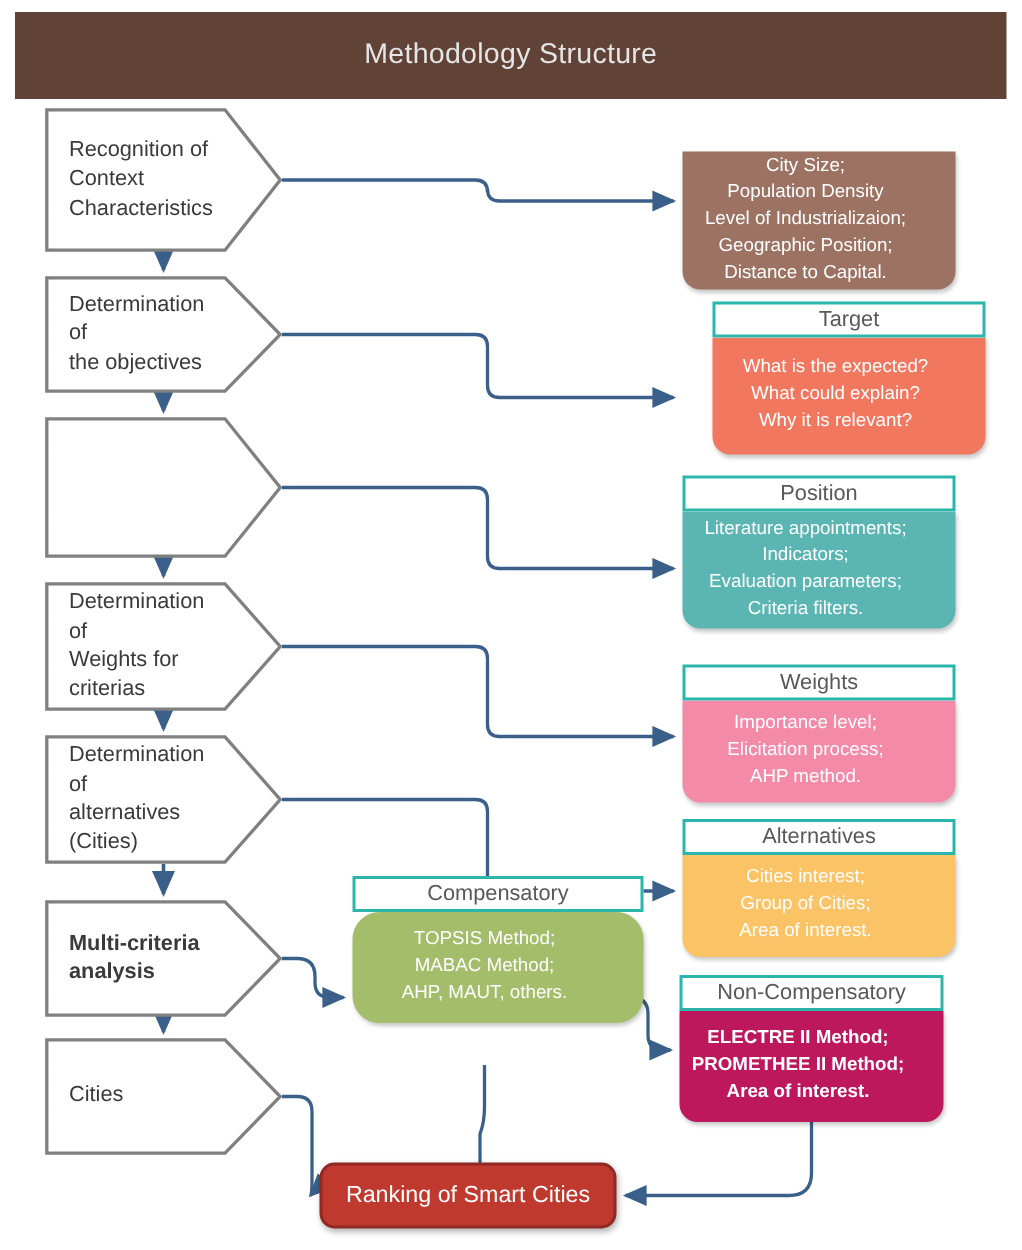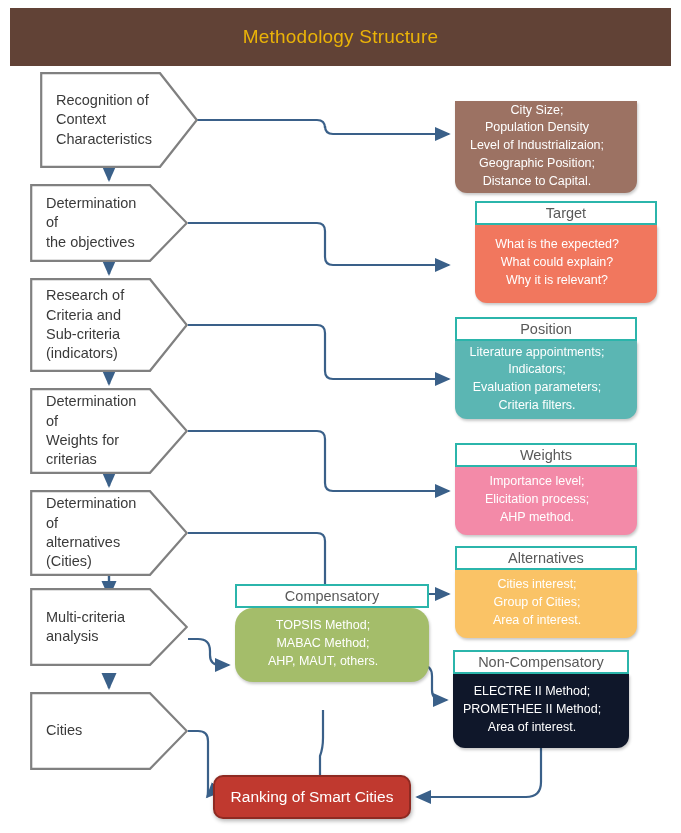--- a/index.html
+++ b/index.html
@@ -25,21 +25,21 @@
     left: 10px;
     top: 8px;
     width: 661px;
     height: 58px;
     background: #614236;
     display: flex;
     align-items: center;
     justify-content: center;
   }
   .title-bar .title-text {
-    color: #eab308;
+    color: #e5e5e5;
     font-size: 19px;
     letter-spacing: 0.2px;
     font-family: "Liberation Sans", sans-serif;
   }
   .proc-wrap {
     position: absolute;
   }
   .proc-outline {
     position: absolute;
     inset: 0;
@@ -154,61 +154,57 @@
 
     <path d="M541,748 L541,782 Q541,797 526,797 L417,797"></path>
   </g>
 </svg>
 
 <div class="title-bar">
   <span class="title-text">Methodology Structure</span>
 </div>
 
 <div id="process-layer">
-    <div class="proc-wrap" style="left: 40px; top: 72px; width: 158px; height: 96px;">
+    <div class="proc-wrap" style="left: 30px; top: 72px; width: 158px; height: 96px;">
       <svg class="proc-outline" viewBox="0 0 158 96" preserveAspectRatio="none">
         <path d="M1.2,1.2 H120 L156.8,48 L120,94.8 H1.2 Z" fill="#ffffff" stroke="#808080" stroke-width="2.2" vector-effect="non-scaling-stroke"></path>
       </svg>
       <div class="proc-label">Recognition of
 Context
 Characteristics</div>
     </div>
     <div class="proc-wrap" style="left: 30px; top: 184px; width: 158px; height: 78px;">
       <svg class="proc-outline" viewBox="0 0 158 78" preserveAspectRatio="none">
         <path d="M1.2,1.2 H120 L156.8,39 L120,76.8 H1.2 Z" fill="#ffffff" stroke="#808080" stroke-width="2.2" vector-effect="non-scaling-stroke"></path>
       </svg>
       <div class="proc-label">Determination of
 the objectives</div>
     </div>
     <div class="proc-wrap" style="left: 30px; top: 278px; width: 158px; height: 94px;">
       <svg class="proc-outline" viewBox="0 0 158 94" preserveAspectRatio="none">
         <path d="M1.2,1.2 H120 L156.8,47 L120,92.8 H1.2 Z" fill="#ffffff" stroke="#808080" stroke-width="2.2" vector-effect="non-scaling-stroke"></path>
       </svg>
-      <div class="proc-label">Research of
-Criteria and
-Sub-criteria
-(indicators)</div>
     </div>
     <div class="proc-wrap" style="left: 30px; top: 388px; width: 158px; height: 86px;">
       <svg class="proc-outline" viewBox="0 0 158 86" preserveAspectRatio="none">
         <path d="M1.2,1.2 H120 L156.8,43 L120,84.8 H1.2 Z" fill="#ffffff" stroke="#808080" stroke-width="2.2" vector-effect="non-scaling-stroke"></path>
       </svg>
       <div class="proc-label">Determination of
 Weights for
 criterias</div>
     </div>
     <div class="proc-wrap" style="left: 30px; top: 490px; width: 158px; height: 86px;">
       <svg class="proc-outline" viewBox="0 0 158 86" preserveAspectRatio="none">
         <path d="M1.2,1.2 H120 L156.8,43 L120,84.8 H1.2 Z" fill="#ffffff" stroke="#808080" stroke-width="2.2" vector-effect="non-scaling-stroke"></path>
       </svg>
       <div class="proc-label">Determination of
 alternatives
 (Cities)</div>
     </div>
-    <div class="proc-wrap" style="left: 30px; top: 588px; width: 158px; height: 78px;">
+    <div class="proc-wrap" style="left: 30px; top: 600px; width: 158px; height: 78px; font-weight: bold;">
       <svg class="proc-outline" viewBox="0 0 158 78" preserveAspectRatio="none">
         <path d="M1.2,1.2 H120 L156.8,39 L120,76.8 H1.2 Z" fill="#ffffff" stroke="#808080" stroke-width="2.2" vector-effect="non-scaling-stroke"></path>
       </svg>
       <div class="proc-label">Multi-criteria
 analysis</div>
     </div>
     <div class="proc-wrap" style="left: 30px; top: 692px; width: 158px; height: 78px;">
       <svg class="proc-outline" viewBox="0 0 158 78" preserveAspectRatio="none">
         <path d="M1.2,1.2 H120 L156.8,39 L120,76.8 H1.2 Z" fill="#ffffff" stroke="#808080" stroke-width="2.2" vector-effect="non-scaling-stroke"></path>
       </svg>
@@ -250,21 +246,21 @@
 Area of interest.</div>
     </div>
     <div class="card" style="left: 235px; top: 584px; width: 194px; height: 98px;">
       <div class="card-header">Compensatory</div>
       <div class="card-body" style="background: rgb(164, 189, 106); border-radius: 18px;">TOPSIS Method;
 MABAC Method;
 AHP, MAUT, others.</div>
     </div>
     <div class="card" style="left: 453px; top: 650px; width: 176px; height: 98px;">
       <div class="card-header">Non-Compensatory</div>
-      <div class="card-body" style="background: #0f172a;">ELECTRE II Method;
+      <div class="card-body" style="background: #be185d; font-weight: bold;">ELECTRE II Method;
 PROMETHEE II Method;
 Area of interest.</div>
     </div>
   </div>
 
 <div class="result-node" id="result-node" style="left: 213px; top: 775px; width: 198px; height: 44px; background: rgb(192, 57, 47);">
   <span>Ranking of Smart Cities</span>
 </div>
 
 </body></html>

